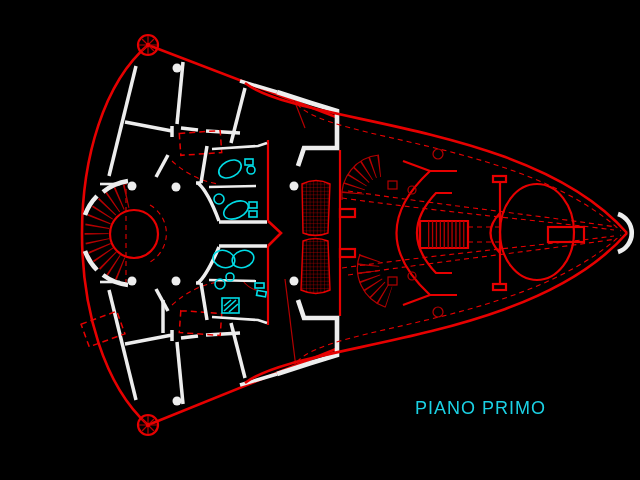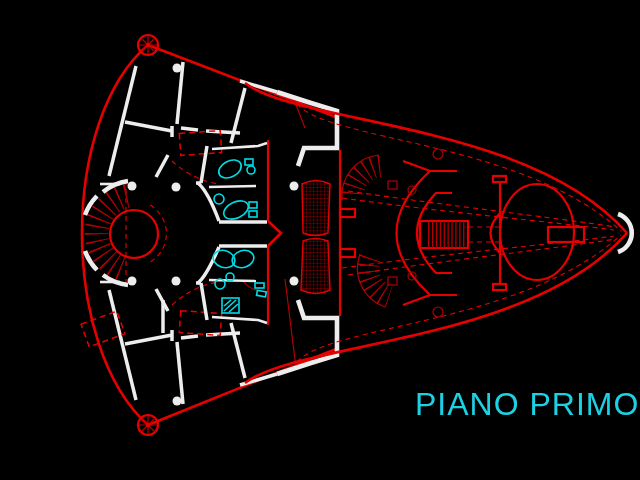--- a/index.html
+++ b/index.html
@@ -9,22 +9,22 @@
   .r2{stroke:var(--line-red);fill:none;stroke-width:2.2;}
   .r3{stroke:var(--line-red);fill:none;stroke-width:2.6;}
   .r1{stroke:var(--line-red-dim);fill:none;stroke-width:1.2;}
   .rd{stroke:var(--line-red);fill:none;stroke-width:1.1;stroke-dasharray:5 4;}
   .rd2{stroke:var(--line-red);fill:none;stroke-width:1.5;stroke-dasharray:6 4;}
   .w{stroke:var(--wall-white);fill:none;stroke-width:3.5;}
   .w2{stroke:var(--wall-white);fill:none;stroke-width:2.6;}
   .w5{stroke:var(--wall-white);fill:none;stroke-width:4.6;}
   .wd{fill:var(--wall-white);stroke:none;}
   .c{stroke:var(--fixture-cyan);fill:none;stroke-width:1.6;}
-  #floor-title{position:absolute;left:415px;top:386px;color:var(--title-cyan);
-    font-size:32px;letter-spacing:1px;font-weight:400;white-space:nowrap;}
+  #floor-title{position:absolute;left:415px;top:398px;color:var(--title-cyan);
+    font-size:18px;letter-spacing:1px;font-weight:400;white-space:nowrap;}
 </style>
 </head>
 <body>
 
 <div id="stage">
 <svg width="640" height="480" viewBox="0 0 640 480">
   <defs>
     <pattern id="xh" width="3.6" height="3.6" patternUnits="userSpaceOnUse">
       <path d="M0,0H3.6 M0,0V3.6" stroke="#c00000" stroke-width="0.7" fill="none"></path>
     </pattern>

